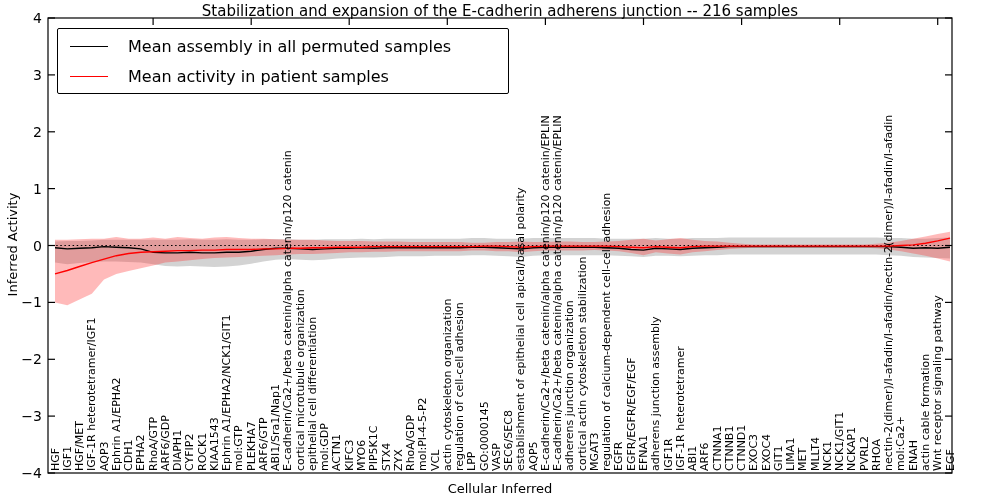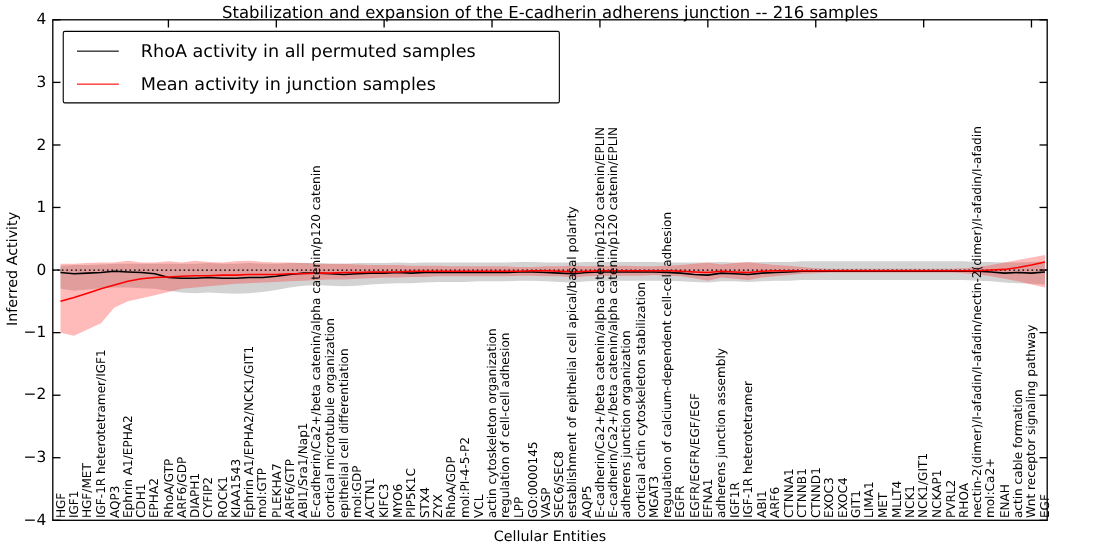--- a/index.html
+++ b/index.html
@@ -163,26 +163,26 @@
       <div class="ytick" style="top: 123.75px;">2</div>
       <div class="ytick" style="top: 180.625px;">1</div>
       <div class="ytick" style="top: 237.5px;">0</div>
       <div class="ytick" style="top: 294.375px;">−1</div>
       <div class="ytick" style="top: 351.25px;">−2</div>
       <div class="ytick" style="top: 408.125px;">−3</div>
       <div class="ytick" style="top: 465px;">−4</div>
     </div>
 
   <div class="ylabel">Inferred Activity</div>
-  <div class="xlabel">Cellular Entities</div>
+  <div class="xlabel">Cellular Inferred</div>
 
   <div class="legend">
     <div class="legend-row">
       <span class="legend-line" id="leg-line-0" style="border-top-color: rgb(0, 0, 0);"></span>
-      <span class="legend-label">RhoA activity in all permuted samples</span>
+      <span class="legend-label">Mean assembly in all permuted samples</span>
     </div>
     <div class="legend-row">
       <span class="legend-line" id="leg-line-1" style="border-top-color: rgb(255, 0, 0);"></span>
-      <span class="legend-label">Mean activity in junction samples</span>
+      <span class="legend-label">Mean activity in patient samples</span>
     </div>
   </div>
 
 </div>
 
 </body></html>

